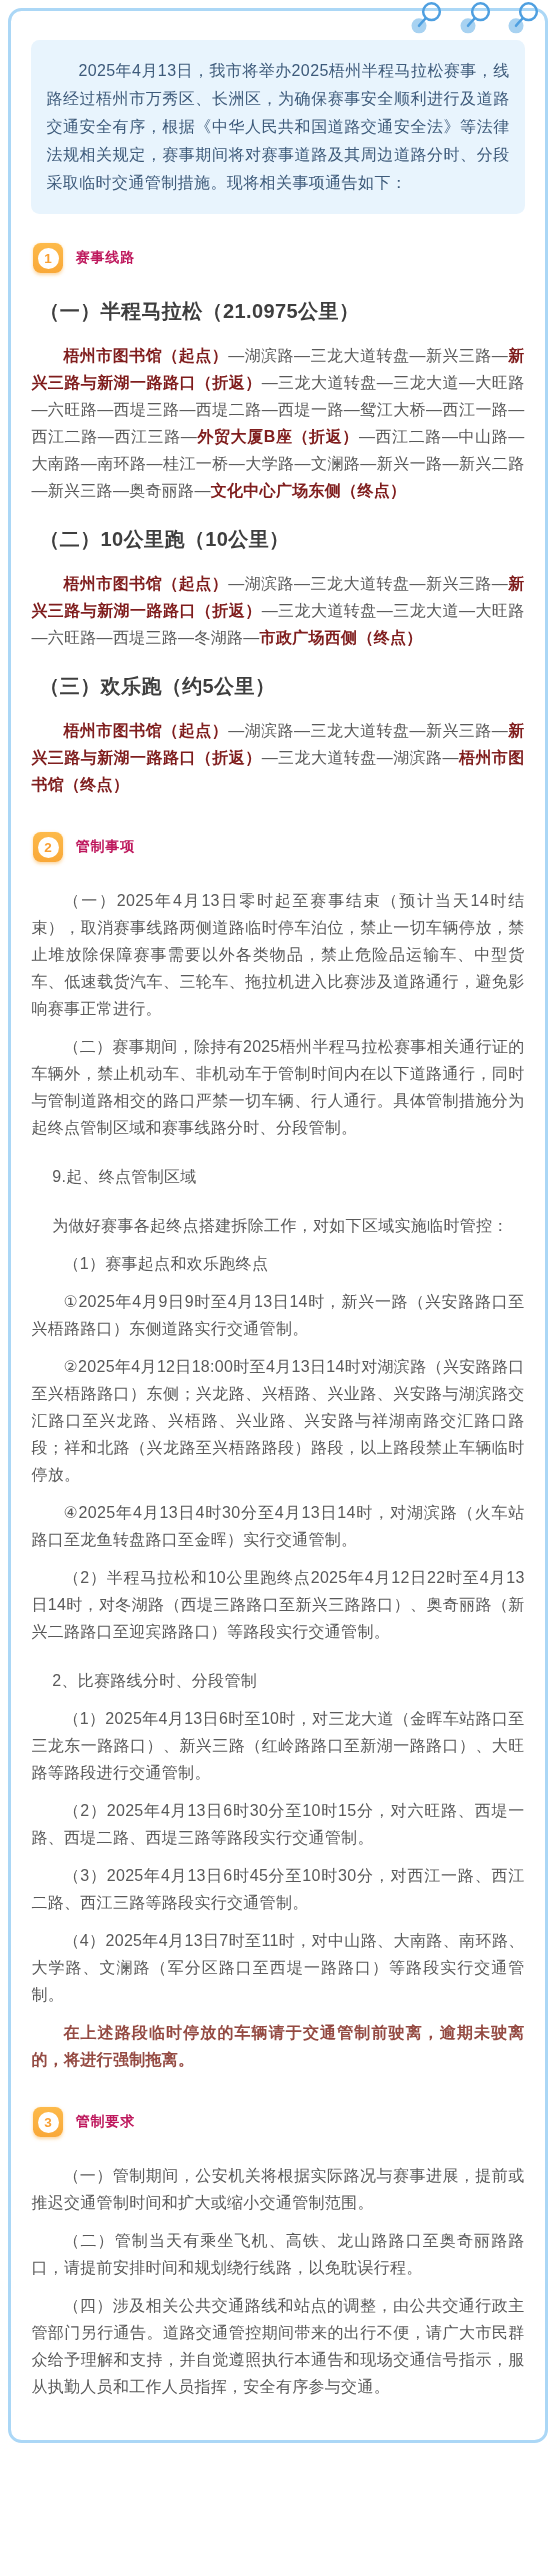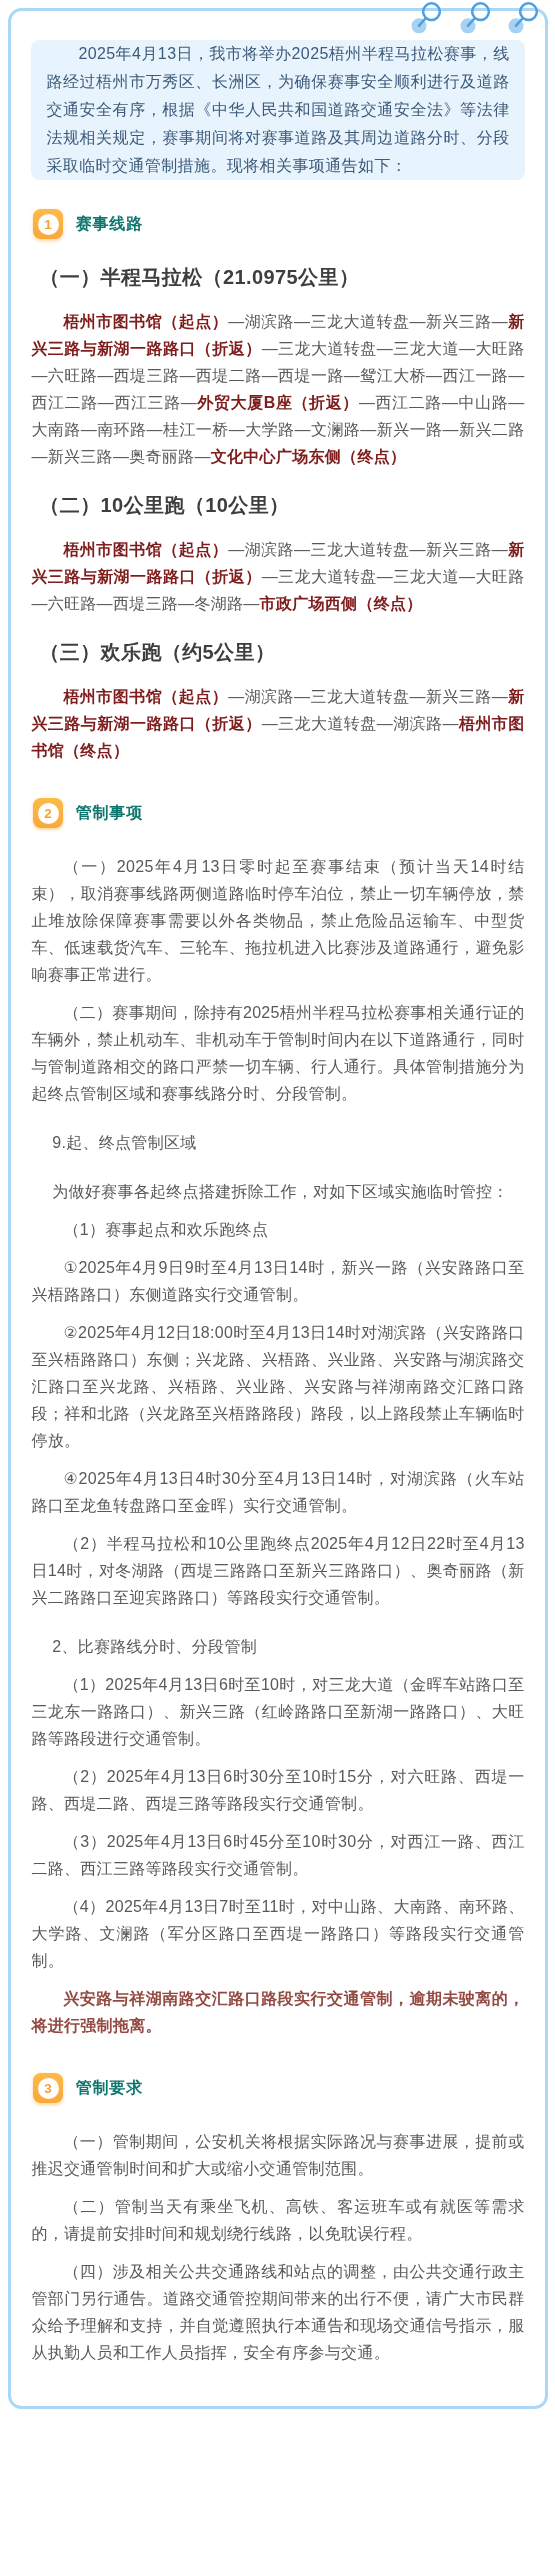--- a/index.html
+++ b/index.html
@@ -21,21 +21,21 @@
     border:3.4px solid #ABD7F6;
     border-radius:13.5px;
     background:#ffffff;
     padding:29px 20px 29px 20px;
     z-index:1;
   }
 
   .intro-box {
     background:#E8F4FD;
     border-radius:8.4px;
-    padding:0 15px;
+    padding:17px 15px;
     margin-bottom:29px;
   }
   .intro-box p {
     color:#3D5A7A;
     font-size:16px;
     line-height:28px;
     letter-spacing:0.4px;
     text-indent:2em;
     text-align:justify;
   }
@@ -47,21 +47,21 @@
     background:linear-gradient(180deg,#FDBA4A,#F9A838);
     border-radius:7.6px;
     display:flex; align-items:center; justify-content:center;
     box-shadow:0 1.7px 3.4px rgba(249,168,56,.45);
   }
   .num-inner {
     width:21px; height:21px; background:#ffffff; border-radius:50%;
     color:#F9A033; font-weight:bold; font-size:13.5px;
     display:flex; align-items:center; justify-content:center;
   }
-  .section-title { margin-left:12.7px; font-size:16px; font-weight:bold; color:#0f766e; letter-spacing:0.8px; }
+  .section-title { margin-left:12.7px; font-size:14px; font-weight:bold; color:#be185d; letter-spacing:0.8px; }
 
   p.subhead {
     font-size:20px; font-weight:bold; color:#3E3E3E;
     line-height:27px; letter-spacing:0.4px;
     margin:22px 0 17px; text-indent:0.4em;
   }
   p.route, p.para, p.warning {
     font-size:16px; line-height:27px; letter-spacing:0.3px;
     color:#595959; text-align:justify; text-indent:2em;
     margin:0 0 11px;
@@ -126,27 +126,27 @@
         <p class="para"><span>（1）赛事起点和欢乐跑终点</span></p>
         <p class="para"><span>①2025年4月9日9时至4月13日14时，新兴一路（兴安路路口至兴梧路路口）东侧道路实行交通管制。</span></p>
         <p class="para"><span>②2025年4月12日18:00时至4月13日14时对湖滨路（兴安路路口至兴梧路路口）东侧；兴龙路、兴梧路、兴业路、兴安路与湖滨路交汇路口至兴龙路、兴梧路、兴业路、兴安路与祥湖南路交汇路口路段；祥和北路（兴龙路至兴梧路路段）路段，以上路段禁止车辆临时停放。</span></p>
         <p class="para"><span>④2025年4月13日4时30分至4月13日14时，对湖滨路（火车站路口至龙鱼转盘路口至金晖）实行交通管制。</span></p>
         <p class="para"><span>（2）半程马拉松和10公里跑终点2025年4月12日22时至4月13日14时，对冬湖路（西堤三路路口至新兴三路路口）、奥奇丽路（新兴二路路口至迎宾路路口）等路段实行交通管制。</span></p>
         <p class="numhead"><span>2、比赛路线分时、分段管制</span></p>
         <p class="para"><span>（1）2025年4月13日6时至10时，对三龙大道（金晖车站路口至三龙东一路路口）、新兴三路（红岭路路口至新湖一路路口）、大旺路等路段进行交通管制。</span></p>
         <p class="para"><span>（2）2025年4月13日6时30分至10时15分，对六旺路、西堤一路、西堤二路、西堤三路等路段实行交通管制。</span></p>
         <p class="para"><span>（3）2025年4月13日6时45分至10时30分，对西江一路、西江二路、西江三路等路段实行交通管制。</span></p>
         <p class="para"><span>（4）2025年4月13日7时至11时，对中山路、大南路、南环路、大学路、文澜路（军分区路口至西堤一路路口）等路段实行交通管制。</span></p>
-        <p class="warning"><span>兴安路与祥湖南路交汇路口路段实行交通管制，逾期未驶离的，将进行强制拖离。</span></p>
+        <p class="warning"><span>在上述路段临时停放的车辆请于交通管制前驶离，逾期未驶离的，将进行强制拖离。</span></p>
         <div class="section-header">
           <span class="num-badge">
             <span class="num-inner">3</span>
           </span>
           <span class="section-title">管制要求</span>
         </div>
         <p class="para"><span>（一）管制期间，公安机关将根据实际路况与赛事进展，提前或推迟交通管制时间和扩大或缩小交通管制范围。</span></p>
-        <p class="para"><span>（二）管制当天有乘坐飞机、高铁、客运班车或有就医等需求的，请提前安排时间和规划绕行线路，以免耽误行程。</span></p>
+        <p class="para"><span>（二）管制当天有乘坐飞机、高铁、龙山路路口至奥奇丽路路口，请提前安排时间和规划绕行线路，以免耽误行程。</span></p>
         <p class="para"><span>（四）涉及相关公共交通路线和站点的调整，由公共交通行政主管部门另行通告。道路交通管控期间带来的出行不便，请广大市民群众给予理解和支持，并自觉遵照执行本通告和现场交通信号指示，服从执勤人员和工作人员指挥，安全有序参与交通。</span></p>
       </div>
   </div>
 
 </div>
 
 
 </body></html>

